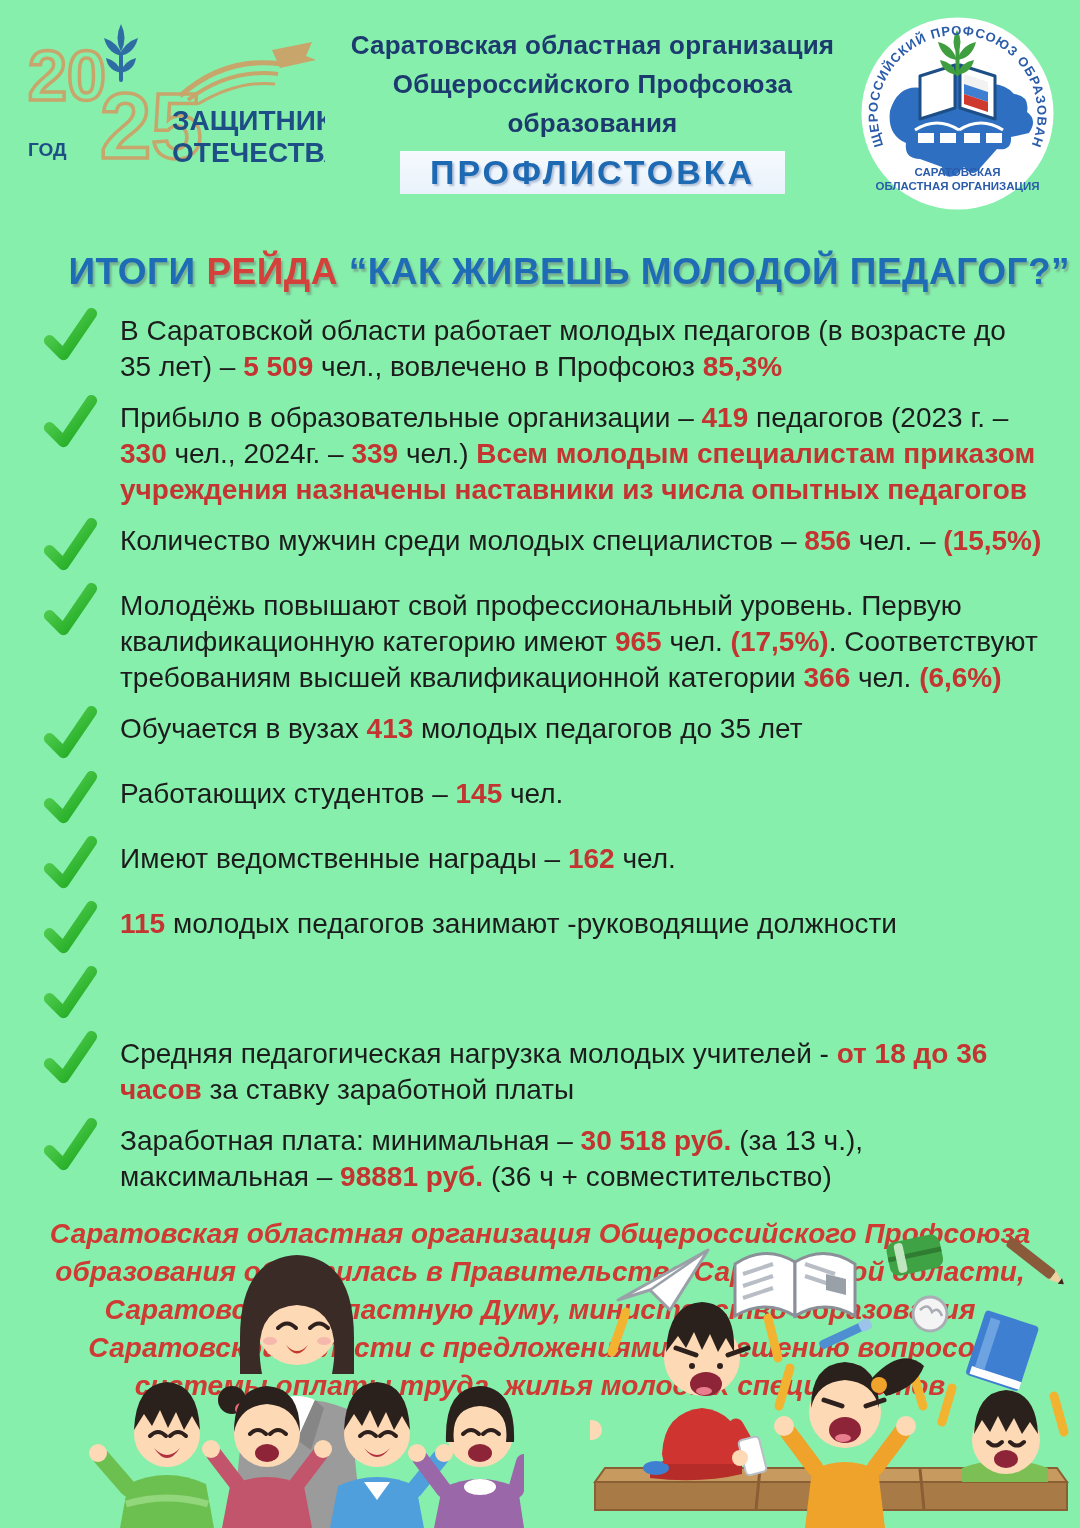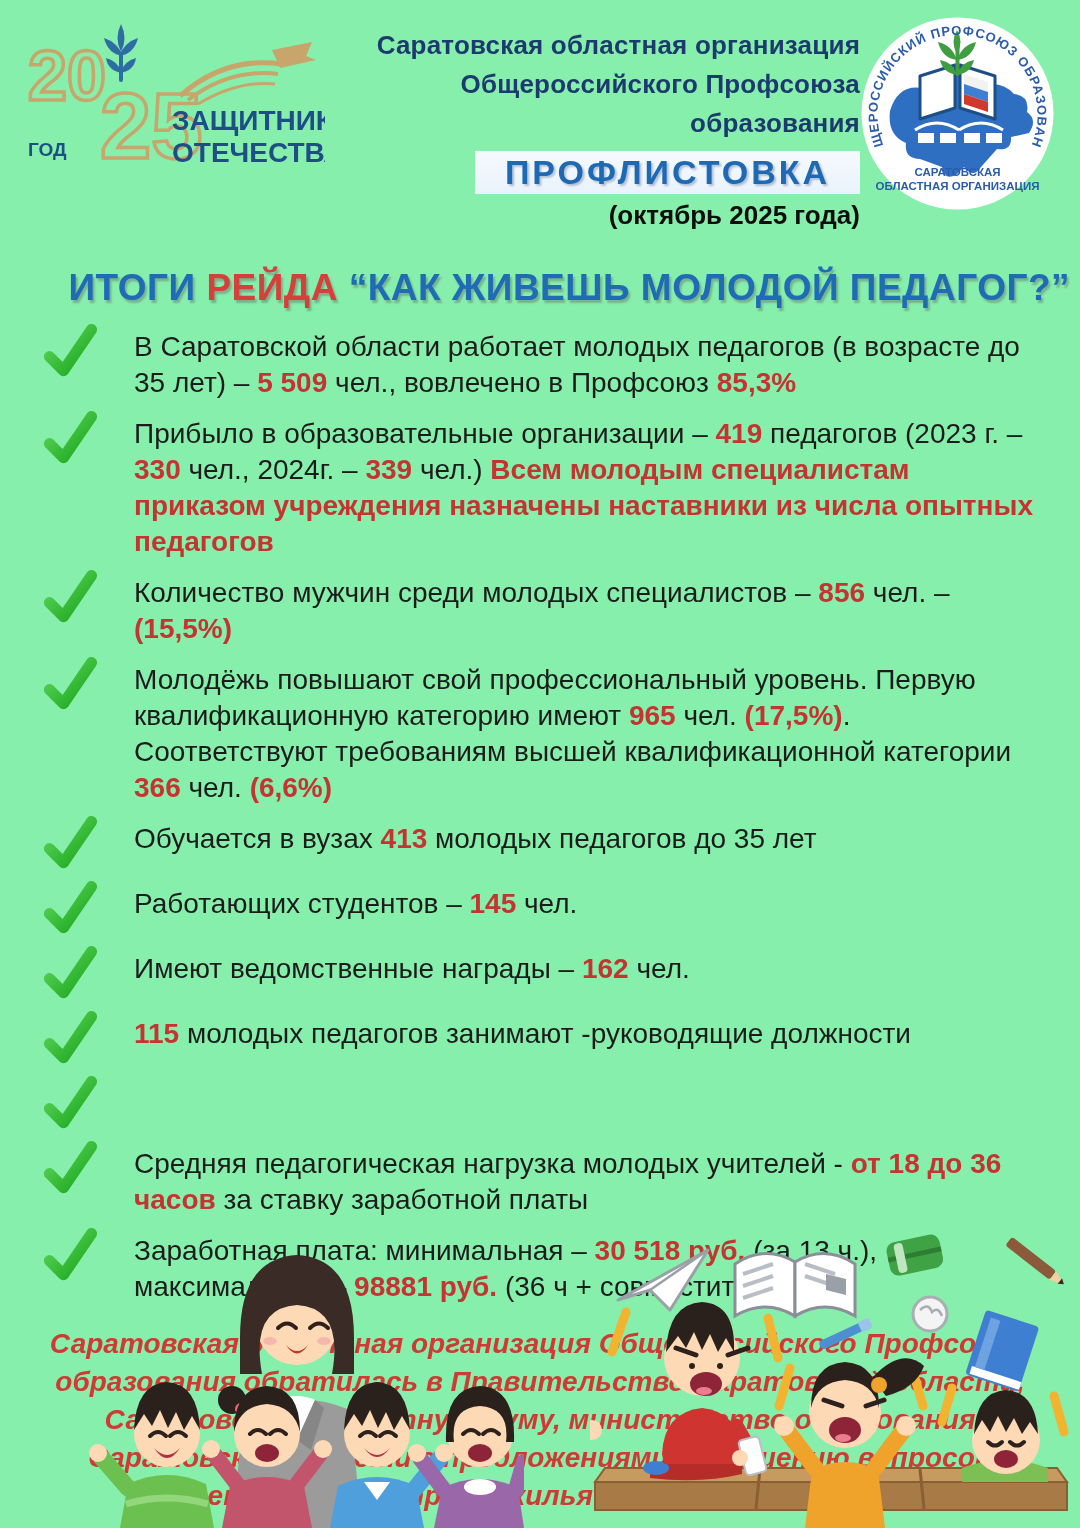--- a/index.html
+++ b/index.html
@@ -2,33 +2,33 @@
 <html lang="ru"><head>
 <meta charset="utf-8">
 <style>
   html,body{margin:0;padding:0;background:#ffffff}
   .page{width:1080px;height:1528px;position:relative;overflow:hidden;background:#86efac;
         font-family:"Liberation Sans",sans-serif;-webkit-font-smoothing:antialiased}
   
   .header{display:flex;align-items:flex-start;padding:16px 20px 0 20px}
   .logo-left{width:305px;flex:none}
   .logo-right{width:200px;flex:none}
-  .header-center{flex:1;text-align:right;padding-top:10px}
+  .header-center{flex:1;text-align:center;padding-top:10px}
   .org-line{font-size:26px;font-weight:700;line-height:39px;color:#1c3a6e;letter-spacing:.2px}
   .doc-title{display:inline-block;font-size:34px;font-weight:800;letter-spacing:3px;color:#1d6ab3;
              margin:8px 0 4px 0;padding:2px 30px;background:linear-gradient(#f6fafe,#e9f2fb);
              text-shadow:2px 2px 2px rgba(40,70,130,.30)}
   .date-line{font-size:26px;font-weight:700;color:#0e0e0e;margin-top:2px}
   
   .main-title{margin:36px 10px 0 10px;text-align:right;font-size:37px;font-weight:800;
               letter-spacing:.5px;color:#1e6cb5;text-shadow:2px 3px 2px rgba(105,105,105,.45)}
   .main-title .red{color:#d6403a}
   
   .checklist{margin:20px 38px 0 42px}
-  .row{display:flex;gap:36px;margin-bottom:15px;align-items:flex-start}
+  .row{display:flex;gap:22px;margin-bottom:15px;align-items:flex-start}
   .check{flex:none;width:56px;height:56px;margin-top:-6px}
   .btext{font-size:28px;line-height:36px;color:#1c1c1c}
   .btext .red{color:#c43430;font-weight:700}
   
   .appeal{margin:20px auto 0 auto;max-width:1010px;text-align:center;font-size:28px;line-height:38px;
           font-weight:700;font-style:italic;color:#cf3a33}
   
   .illus-left{position:absolute;left:82px;bottom:0;width:442px;height:286px}
   .illus-right{position:absolute;right:8px;bottom:0;width:482px;height:312px}
 </style>
@@ -64,21 +64,20 @@
         <text x="8" y="140" font-size="19" font-weight="700" fill="#1d4e85">ГОД</text>
         <text x="152" y="114" font-size="28" font-weight="700" fill="#1d4e85">ЗАЩИТНИКА</text>
         <text x="152" y="146" font-size="28" font-weight="700" fill="#1d4e85">ОТЕЧЕСТВА</text>
       </svg>
     </div>
 
     <div class="header-center">
       <div class="org-line">Саратовская областная организация</div>
       <div class="org-line">Общероссийского Профсоюза образования</div>
       <div><span class="doc-title">ПРОФЛИСТОВКА</span></div>
-      <div class="date-line">(октябрь 2025 года)</div>
     </div>
 
     <div class="logo-right">
       <svg viewBox="0 0 195 195" width="195" height="195">
         <defs>
             <path id="arcPath" d="M23 128 A80 80 0 1 1 172 128"></path>
           </defs>
         <circle cx="97.5" cy="97.5" r="96" fill="#ffffff"></circle>
 
         <path fill="#2f6fc1" d="M30 95 Q38 68 62 72 Q70 56 88 62 Q96 48 112 56 L120 70 Q142 64 154 78 Q170 80 167 96 Q178 104 169 117 L151 121 Q152 135 137 133 L121 151 Q113 163 104 151 L96 159 Q84 165 82 151 L60 143 Q44 143 46 127 Q27 119 30 95 Z"></path>

